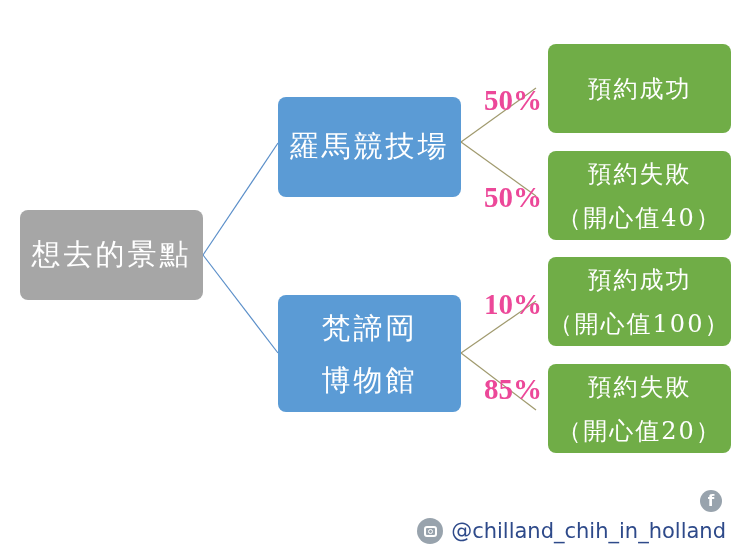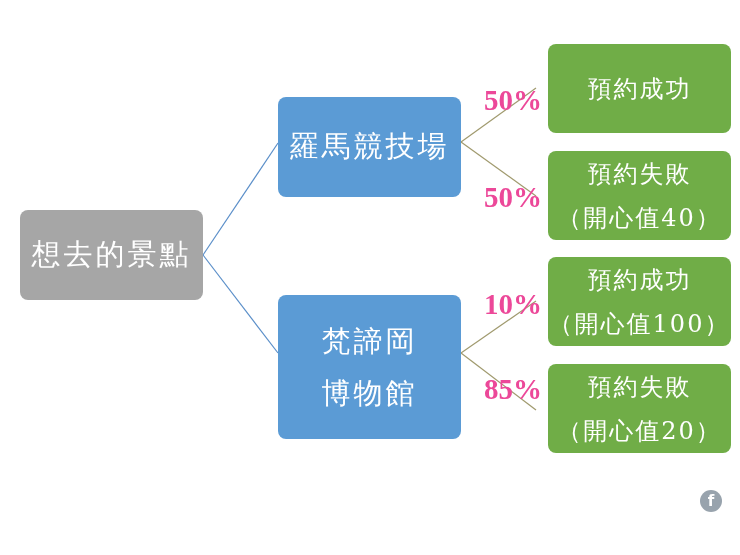--- a/index.html
+++ b/index.html
@@ -3,21 +3,21 @@
   <meta charset="utf-8">
   <style>
     html, body { margin: 0; padding: 0; }
     body { width: 740px; height: 555px; background: #ffffff; position: relative; overflow: hidden; font-family: "DejaVu Serif", serif; }
     .canvas { position: absolute; left: 0; top: 0; width: 740px; height: 555px; }
     svg.lines { position: absolute; left: 0; top: 0; width: 740px; height: 555px; }
     .node { position: absolute; border-radius: 8px; color: #ffffff; display: flex; flex-direction: column; align-items: center; justify-content: center; text-align: center; box-sizing: border-box; }
     .root { left: 20px; top: 210px; width: 183px; height: 90px; background: #a6a6a6; font-size: 29px; letter-spacing: 3px; }
     .mid { background: #5b9bd5; font-size: 29px; letter-spacing: 3px; }
     .mid1 { left: 278px; top: 97px; width: 183px; height: 100px; }
-    .mid2 { left: 278px; top: 295px; width: 183px; height: 144px; line-height: 52px; }
+    .mid2 { left: 278px; top: 295px; width: 183px; height: 117px; line-height: 52px; }
     .leaf { background: #70ad47; font-size: 24px; letter-spacing: 2px; line-height: 44px; margin-left: 12px; }
     .leaf1 { left: 536px; top: 44px; width: 183px; height: 89px; }
     .leaf2 { left: 536px; top: 151px; width: 183px; height: 89px; }
     .leaf3 { left: 536px; top: 257px; width: 183px; height: 89px; }
     .leaf4 { left: 536px; top: 364px; width: 183px; height: 89px; }
     .pct { position: absolute; font-family: "Liberation Serif", serif; font-weight: bold; font-size: 29px; color: #ec4899; }
     .p1 { left: 484px; top: 84px; }
     .p2 { left: 484px; top: 181px; }
     .p3 { left: 484px; top: 288px; }
     .p4 { left: 484px; top: 373px; }
@@ -72,13 +72,19 @@
   </div>
 
   <span class="pct p1">50%</span>
   <span class="pct p2">50%</span>
   <span class="pct p3">10%</span>
   <span class="pct p4">85%</span>
 
   <div class="footer fb">
     <span class="icon-circle">f</span>
   </div>
+  <div class="footer ig">
+    <span class="icon-circle">
+        <span class="cam"></span>
+      </span>
+    <span>@chilland_chih_in_holland</span>
+  </div>
 </div>
 
 </body></html>

